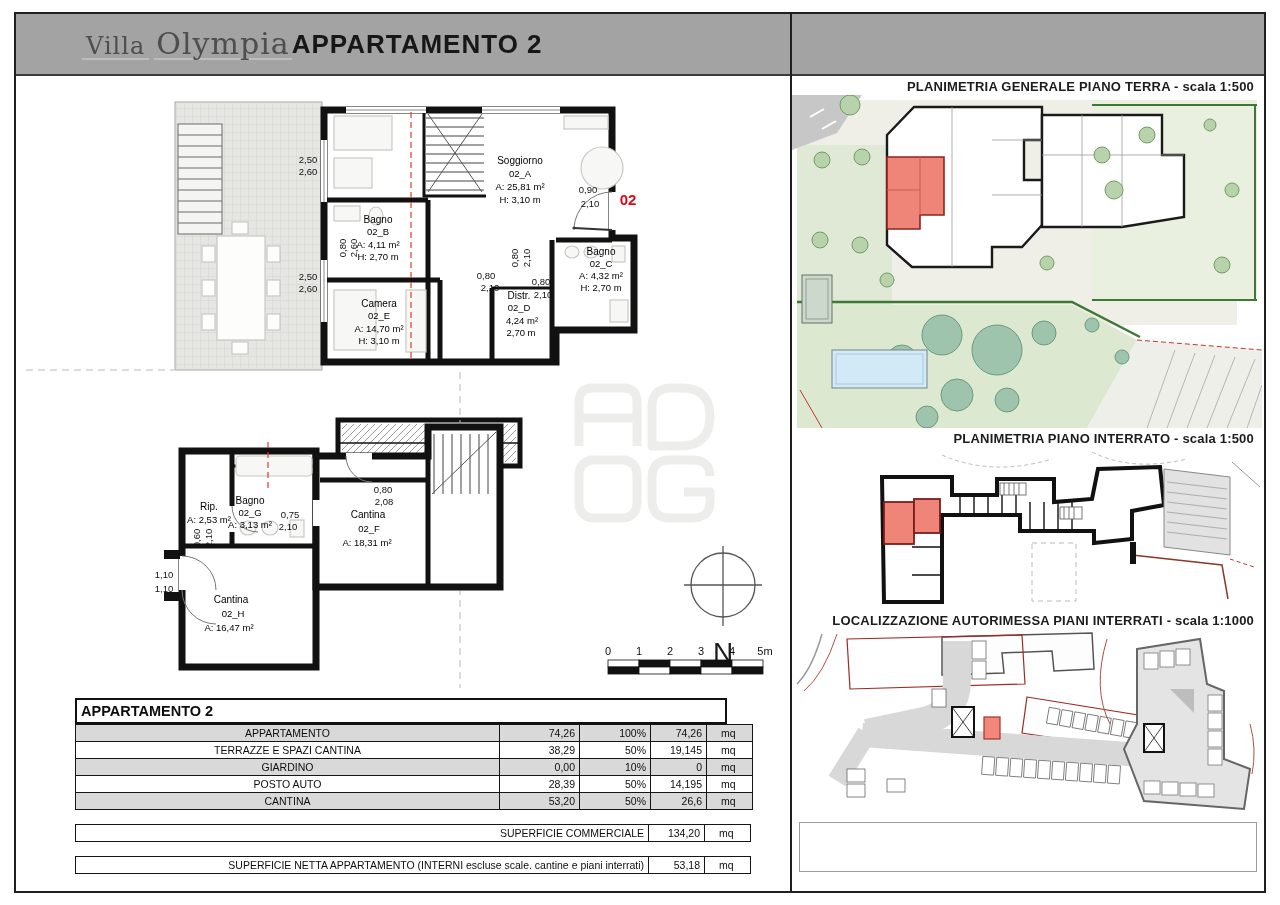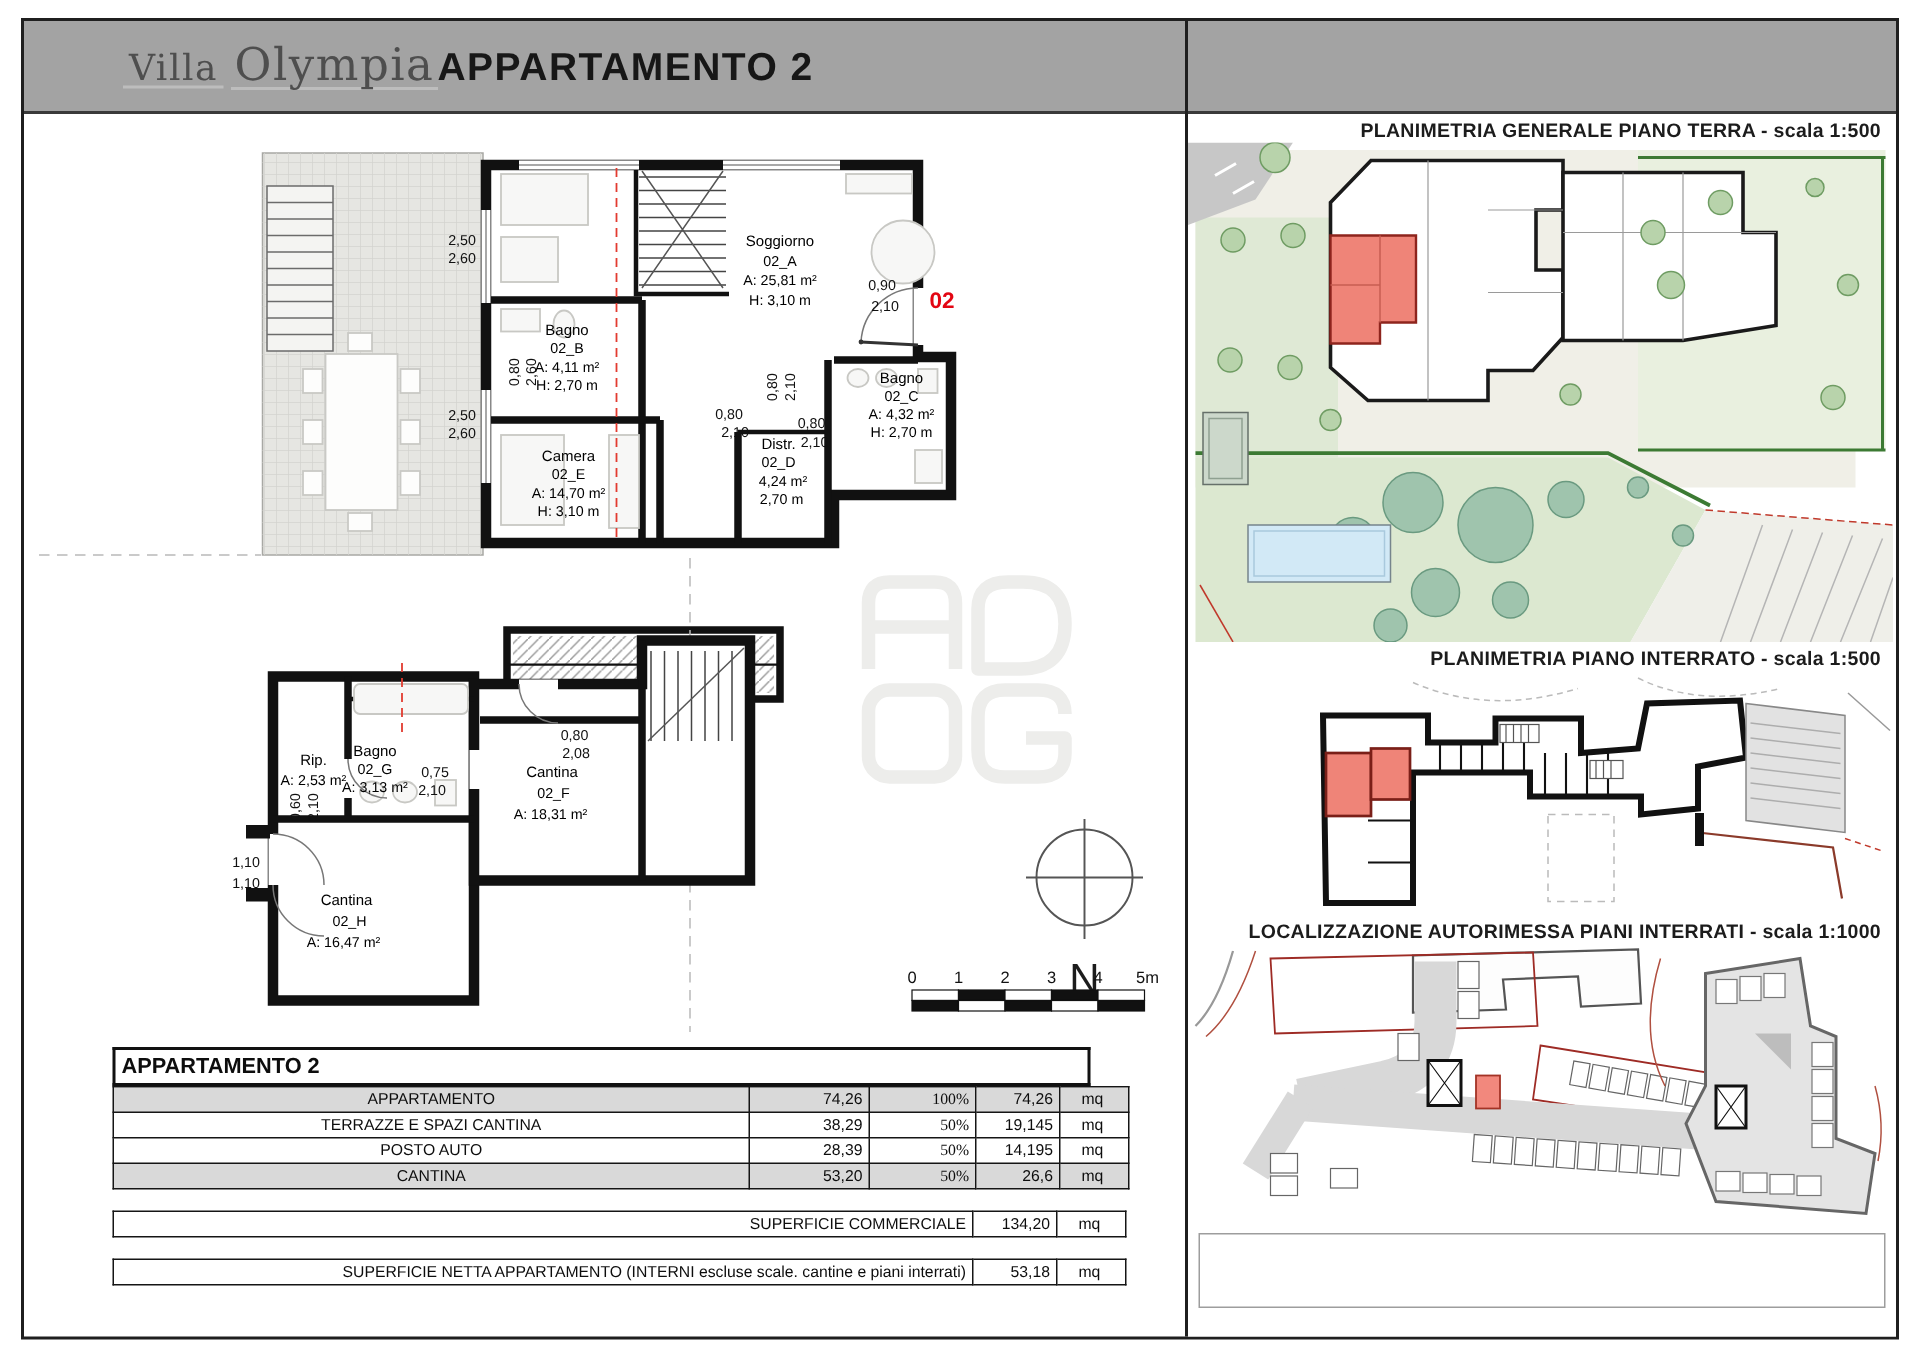--- a/index.html
+++ b/index.html
@@ -19,21 +19,21 @@
   .right-panel{position:absolute;left:776px;right:0;top:0;bottom:0;display:flex;flex-direction:column;background:#fff;}
   .sec-title{font-size:13px;font-weight:bold;color:#1c1c1c;text-align:right;padding:3px 10px 1px 0;letter-spacing:0.2px;white-space:nowrap;}
   .empty-box{border:1px solid #9d9d9d;margin:3px 7px 7px 7px;height:48px;background:#fff;}
   
   .tablewrap{position:absolute;left:59px;top:622px;width:652px;}
   table{border-collapse:collapse;table-layout:fixed;width:652px;font-size:10.5px;color:#0d0d0d;}
   td{border:1px solid #151515;height:16px;padding:0 4px;overflow:hidden;white-space:nowrap;}
   .tbl-title td{font-size:14.5px;font-weight:bold;height:22px;background:#fff;border:2px solid #111;}
   .c-label{width:415px;text-align:center;}
   .c-v1{width:71px;text-align:right;}
-  .c-v2{width:62px;text-align:right;font-family:Liberation Serif, serif;}
+  .c-v2{width:62px;text-align:right;}
   .c-v3{width:47px;text-align:right;}
   .c-u{width:17px;text-align:left;padding:0 14px;}
   .row-g td{background:#d9d9d9;}
   .gap{height:14px;}
   .sum-label{width:564px;text-align:right;}
   text{font-family:"Liberation Sans",sans-serif;}
   .rname{font-size:10px;fill:#000;}
   .rsub{font-size:9.5px;fill:#000;}
   .dim{font-size:9.5px;fill:#111;}
   .red02{font-size:15px;font-weight:bold;fill:#e30613;}
@@ -310,20 +310,27 @@
           <td class="c-v3">74,26</td>
           <td class="c-u">mq</td>
         </tr>
         <tr>
           <td class="c-label">TERRAZZE E SPAZI CANTINA</td>
           <td class="c-v1">38,29</td>
           <td class="c-v2">50%</td>
           <td class="c-v3">19,145</td>
           <td class="c-u">mq</td>
         </tr>
+        <tr class="row-g">
+          <td class="c-label">GIARDINO</td>
+          <td class="c-v1">0,00</td>
+          <td class="c-v2">10%</td>
+          <td class="c-v3">0</td>
+          <td class="c-u">mq</td>
+        </tr>
         <tr>
           <td class="c-label">POSTO AUTO</td>
           <td class="c-v1">28,39</td>
           <td class="c-v2">50%</td>
           <td class="c-v3">14,195</td>
           <td class="c-u">mq</td>
         </tr>
         <tr class="row-g">
           <td class="c-label">CANTINA</td>
           <td class="c-v1">53,20</td>

